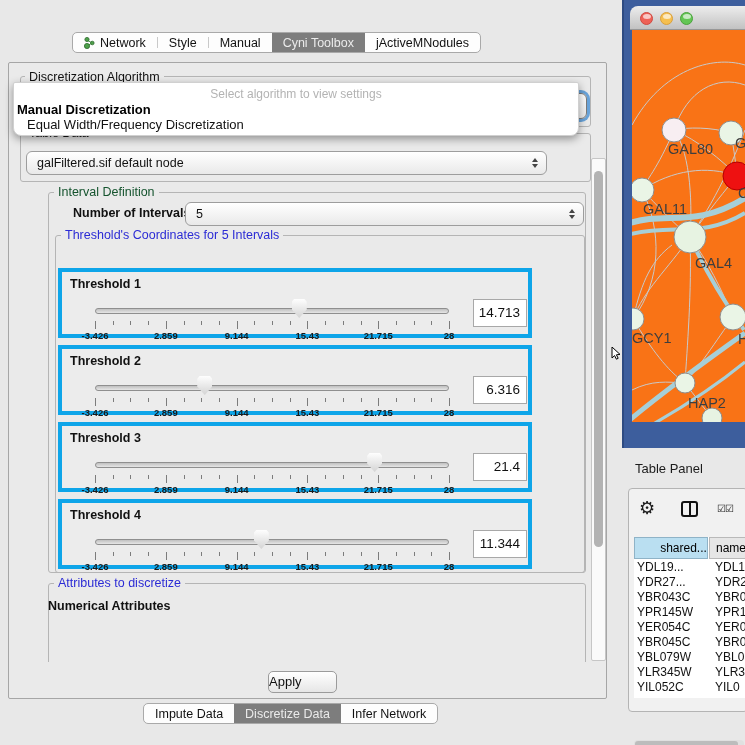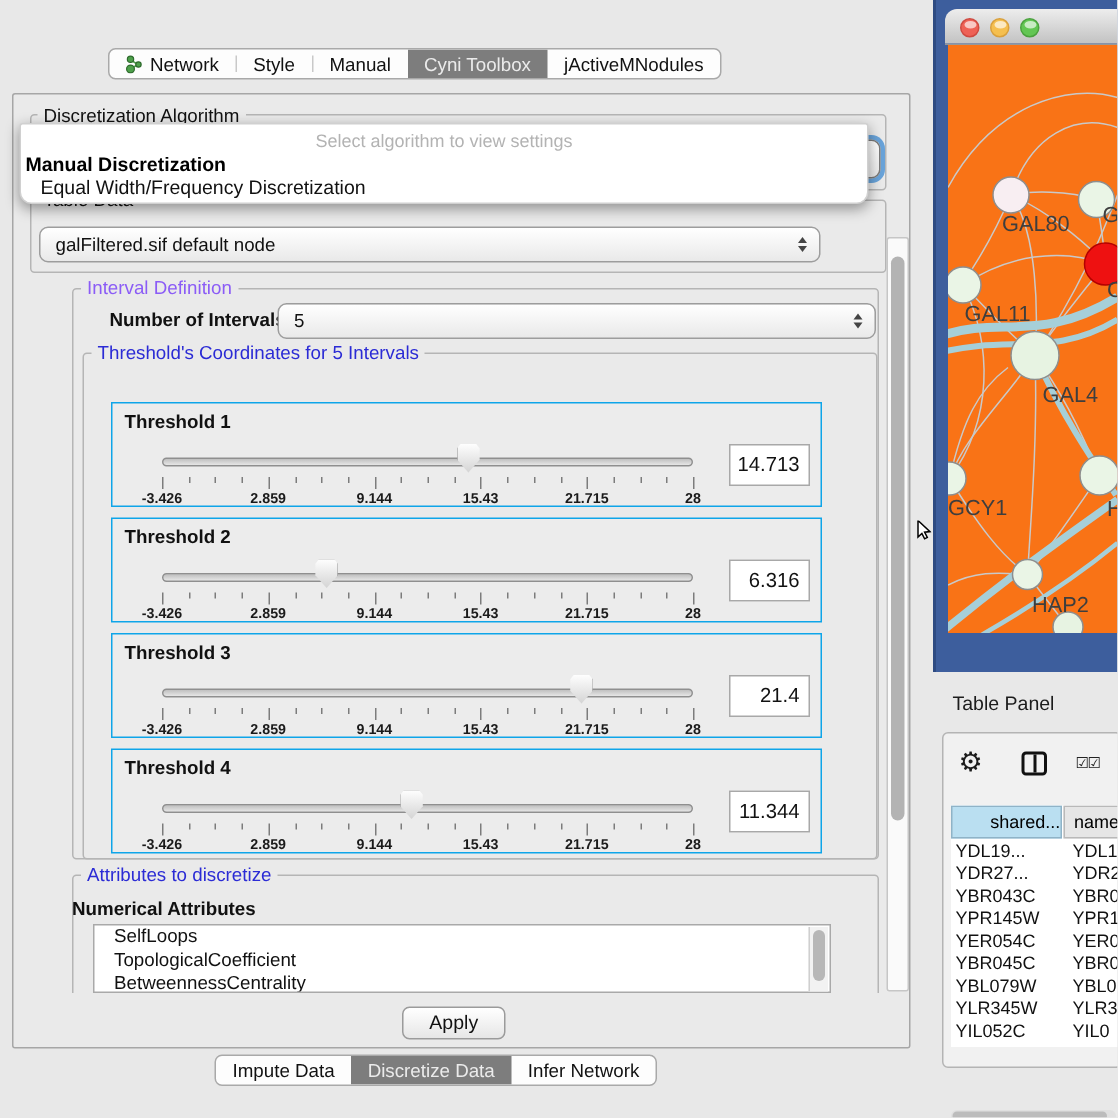--- a/index.html
+++ b/index.html
@@ -18,56 +18,56 @@
   .tab { display:flex; align-items:center; padding:0 11px; font-size:12.5px; color:#111; white-space:nowrap; }
   .tab.active { background:#7d7d7d; color:#ebebeb; }
   .tabsep { width:1px; background:#c9c9c9; margin:4px 0; }
   #top-tabbar { left:72px; top:32px; }
   #bottom-tabbar { left:143px; top:703px; }
 
   
   #mainpanel { position:absolute; left:8px; top:62px; width:599px; height:637px; background:#eaeaea; border:1px solid #a6a6a6; border-radius:2px; }
   .group { position:absolute; border:1px solid #b5b5b5; border-radius:3px; }
   .group-title { position:absolute; font-size:12.5px; line-height:14px; background:#eaeaea; padding:0 4px; z-index:2; color:#111; white-space:nowrap; }
-  .group-title.green { color:#8b5cf6; }
+  .group-title.green { color:#14532d; }
   .group-title.blue { color:#2b2bd5; }
 
   .combo { position:absolute; background:linear-gradient(#ffffff,#e9e9e9); border:1px solid #9d9d9d; border-radius:6px; font-size:12.5px; color:#111; display:flex; align-items:center; padding:0 8px 0 10px; }
   .combo .spin { margin-left:auto; display:flex; flex-direction:column; align-items:center; gap:2px; }
   .tri-up { width:0; height:0; border-left:3.5px solid transparent; border-right:3.5px solid transparent; border-bottom:4.5px solid #444; }
   .tri-down { width:0; height:0; border-left:3.5px solid transparent; border-right:3.5px solid transparent; border-top:4.5px solid #444; }
 
   #algo-combo { left:17px; top:30px; width:561px; height:26px; border:1px solid #7a7a7a; box-shadow:0 0 0 3px #69a3d9; z-index:1; }
   #algo-popup { position:absolute; left:4px; top:19px; width:566px; height:54px; background:#fff; border:1px solid #d0d0d0; border-radius:2px 2px 8px 8px; box-shadow:0 3px 9px rgba(0,0,0,.38); z-index:10; }
   #algo-popup .hint { position:absolute; top:4px; left:0; width:100%; text-align:center; font-size:12px; color:#b3b3b3; }
   #algo-popup .item1 { position:absolute; left:3px; top:19px; font-size:13px; font-weight:bold; color:#000; }
   #algo-popup .item2 { position:absolute; left:13px; top:34px; font-size:13px; color:#111; }
 
   #scrollarea { position:absolute; left:0; top:122px; width:582px; height:477px; overflow:hidden; }
 
-  .throw { position:absolute; left:65px; width:474px; height:70px; background:#ececec; border:1px solid #0ea5e9; }
+  .throw { position:absolute; left:49px; width:474px; height:70px; background:#ececec; border:4px solid #0ea5e9; }
   .th-label { position:absolute; left:8px; top:5px; font-size:12.5px; font-weight:bold; color:#111; }
   .th-track { position:absolute; left:33px; top:36px; width:354px; height:6px; background:linear-gradient(#c0c0c0,#e6e6e6); border:1px solid #8f8f8f; border-radius:3px; }
   .th-thumb { position:absolute; top:27px; width:15px; height:19px; background:linear-gradient(#fefefe,#d4d4d4); clip-path:polygon(15% 0,85% 0,100% 15%,100% 55%,50% 100%,0 55%,0 15%); filter:drop-shadow(0 0 0.7px #666) drop-shadow(0 0 0.4px #888); z-index:3; }
   .th-ticks { position:absolute; left:33px; top:49px; width:354px; height:9px; }
   .th-ticks .tick { position:absolute; top:0; width:1px; height:4px; background:#7c7c7c; }
   .th-ticks .tick.major { height:8px; }
   .th-ticklabels { position:absolute; left:33px; top:58px; width:354px; height:10px; }
   .th-ticklabels span { position:absolute; transform:translateX(-50%); font-size:9.5px; font-weight:bold; color:#1a1a1a; white-space:nowrap; }
   .th-value { position:absolute; left:411px; top:27px; width:54px; height:28px; background:#fff; border:1px solid #a8a8a8; font-size:13.5px; line-height:26px; text-align:right; padding-right:6px; color:#111; }
 
   #attr-list { position:absolute; left:53px; top:431px; width:492px; height:46px; background:#fff; border:1px solid #a9a9a9; overflow:hidden; }
   #attr-list .item { font-size:12.5px; line-height:15.5px; padding-left:13px; color:#111; white-space:nowrap; }
   #attr-sb { position:absolute; right:1px; top:1px; width:13px; height:44px; background:#f2f2f2; border-left:1px solid #cfcfcf; }
   #attr-sb .thumb { position:absolute; left:2px; top:2px; width:8px; height:34px; background:#b7b7b7; border-radius:4px; }
 
   #vscroll { position:absolute; left:582px; top:95px; width:15px; height:503px; background:#fafafa; border:1px solid #c6c6c6; border-radius:2px; }
   #vscroll .thumb { position:absolute; left:2px; top:12px; width:9px; height:376px; background:#b3b3b3; border-radius:5px; }
 
-  #apply-btn { position:absolute; left:259px; top:608px; width:69px; height:22px; background:linear-gradient(#ffffff,#e6e6e6); border:1px solid #9b9b9b; border-radius:5px; font-size:13px; text-align:center; line-height:20px; color:#111; }
+  #apply-btn { position:absolute; left:259px; top:608px; width:69px; height:22px; background:linear-gradient(#ffffff,#e6e6e6); border:1px solid #9b9b9b; border-radius:5px; font-size:13px; line-height:20px; color:#111; }
 
   
   #bluewin { position:absolute; left:622px; top:0; width:123px; height:448px; background:#3d5e9d; border-left:2px solid #2e4b82; }
   #mactitle { position:absolute; left:630px; top:6px; width:115px; height:24px; background:linear-gradient(#ededed,#c2c2c2); border-radius:8px 0 0 0; border-bottom:1px solid #979797; }
   .light { position:absolute; top:6px; width:13px; height:13px; border-radius:50%; }
   .light .gloss { position:absolute; left:2px; top:1px; width:8px; height:5px; border-radius:50%; background:rgba(255,255,255,.65); }
   #netcanvas { position:absolute; left:632px; top:30px; width:113px; height:392px; background:#f97316; }
 
   
   #tp-region { position:absolute; left:622px; top:448px; width:123px; height:297px; background:#e8e8e8; }
@@ -309,30 +309,20 @@
               <span style="left: 80%;">21.715</span>
               <span style="left: 100%;">28</span>
             </div>
     <div class="th-value">11.344</div>
   </div>
         </div>
 
       <div class="group" style="left:39px; top:398px; width:538px; height:82px;"></div>
       <span class="group-title blue" style="left:45px; top:391px;">Attributes to discretize</span>
       <span style="position:absolute; left:39px; top:414px; font-size:12.5px; font-weight:bold; color:#111;text-align:center;">Numerical Attributes</span>
-      <div id="attr-list">
-        <div id="attr-items">
-            <div class="item">SelfLoops</div>
-            <div class="item">TopologicalCoefficient</div>
-            <div class="item">BetweennessCentrality</div>
-          </div>
-        <div id="attr-sb">
-            <div class="thumb"></div>
-          </div>
-      </div>
     </div>
 
     <div id="vscroll">
         <div class="thumb"></div>
       </div>
 
     <div id="apply-btn">Apply</div>
   </div>
 
   <div id="bottom-tabbar" class="tabbar">

